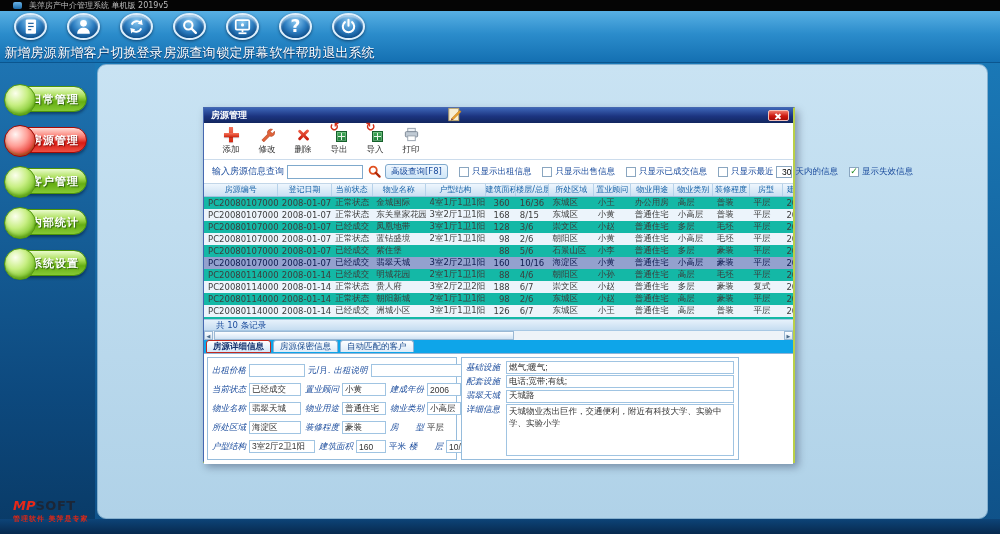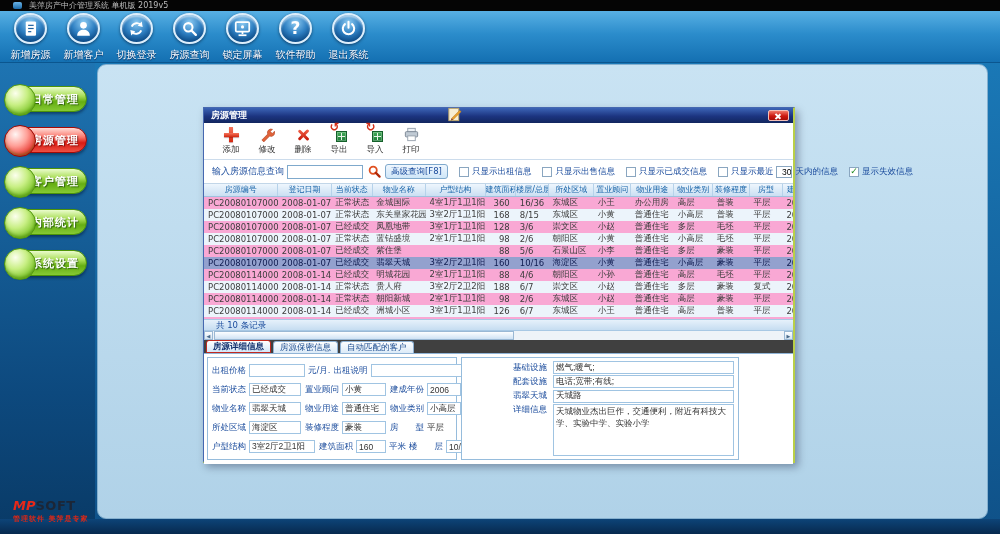--- a/index.html
+++ b/index.html
@@ -18,21 +18,21 @@
 .topband { position:absolute; left:0; top:11px; width:1000px; height:52px;
   background:linear-gradient(180deg,#58b0e4 0%,#2b8ccb 45%,#1470b2 100%);
   border-bottom:1px solid #0b568f; display:flex; padding-left:4px; }
 .topitem { width:53px; display:flex; flex-direction:column; align-items:center; padding-top:2px; cursor:pointer; }
 .cicon { width:33px; height:33px; border-radius:50%;
   background:radial-gradient(circle at 50% 28%,#8dcbf2 0%,#2e7fc2 48%,#0d4c88 78%,#093f70 100%);
   border:2px solid #ddeefb; box-shadow:0 1px 3px rgba(0,10,30,.55), inset 0 2px 2px rgba(255,255,255,.55);
   display:flex; align-items:center; justify-content:center; }
 .cicon svg { display:block; }
 .cicon .qmark { color:#fff; font-size:17px; font-weight:bold; line-height:1; }
-.toplabel { margin-top:4px; font-size:10px; color:#fff; text-shadow:0 1px 1px rgba(0,0,40,.7); white-space:nowrap; }
+.toplabel { margin-top:4px; font-size:13px; color:#fff; text-shadow:0 1px 1px rgba(0,0,40,.7); white-space:nowrap; }
 
 
 .backdrop { position:absolute; left:0; top:63px; width:1000px; height:471px;
   background:linear-gradient(180deg,#1a78b6 0%,#0f5188 100%); }
 .sidebar { position:absolute; left:0; top:63px; width:95px; height:471px;
   background:linear-gradient(180deg,#1e74b2 0%,#0d497e 70%,#093a66 100%); padding-top:23px; }
 .sbtn { position:relative; width:81px; height:26px; border-radius:13px; margin:0 0 15px 6px;
   background:linear-gradient(180deg,#eafccc 0%,#a8dd55 38%,#65ae12 62%,#82c living 100%);
   background:linear-gradient(180deg,#eafccc 0%,#a8dd55 38%,#65ae12 62%,#86ca34 100%);
   border:1px solid #4d9408; box-shadow:0 2px 3px rgba(0,10,30,.45);
@@ -103,21 +103,21 @@
   border:1px solid #7fa9cc; border-radius:3px; color:#1a4b9c; font-size:8.5px;
   padding:0 5px; line-height:13px; cursor:pointer; white-space:nowrap; }
 .cbwrap { display:flex; align-items:center; margin-left:11px; cursor:pointer; white-space:nowrap; }
 .cb { width:10px; height:10px; border:1px solid #8aa6c0; background:#fff; margin-right:3px;
   display:flex; align-items:center; justify-content:center; font-size:9px; color:#1e8a1e; font-weight:bold; line-height:1; }
 .cb.checked::after { content:"✓"; }
 .cblabel { color:#1a4b9c; font-size:8.5px; }
 .fdays { width:16px; height:12px; border:1px solid #8aa6c0; font-size:8.5px; text-align:right; margin:0 3px; padding:0; }
 
 
-.dlg-tablewrap { position:absolute; left:0; top:76px; width:589px; height:135px; overflow:hidden; background:#f9a8d4; }
+.dlg-tablewrap { position:absolute; left:0; top:76px; width:589px; height:135px; overflow:hidden; background:#14b8a6; }
 table.grid { border-collapse:collapse; table-layout:fixed; width:620px; }
 .grid th { height:12px; font-size:8px; font-weight:normal; color:#1763a8; text-align:center;
   background:linear-gradient(180deg,#eef6fd 0%,#cadff2 100%);
   border-right:1px solid #b6d2ea; border-bottom:1px solid #9fc2de; overflow:hidden; white-space:nowrap; cursor:pointer; }
 .grid td { height:11px; font-size:8.5px; color:#3c3c3c; padding:0 0 0 4px;
   overflow:hidden; white-space:nowrap; }
 .grid tbody tr:nth-child(even) { background:#ecf4fb; }
 .grid tbody tr.selected { background:#93a1ce; }
 .grid tbody tr.selected td { color:#0e1a4e; }
 .grid td.c5 { text-align:right; padding:0 6px 0 0; }
@@ -129,42 +129,42 @@
 .dlg-status { position:absolute; left:0; top:211px; width:100%; height:12px;
   background:linear-gradient(180deg,#e6f1fb 0%,#c6ddf1 100%);
   border-top:1px solid #a8c8e4; border-bottom:1px solid #a8c8e4;
   font-size:8.5px; color:#1a4b9c; line-height:11px; padding-left:12px; }
 .dlg-hscroll { position:absolute; left:0; top:223px; width:100%; height:9px; background:#eef3f8; }
 .sb-btn { position:absolute; top:0; width:9px; height:9px; background:linear-gradient(180deg,#fdfeff,#d4e4f2);
   border:1px solid #9ab8d4; font-size:5px; color:#4a6a8a; text-align:center; line-height:8px; cursor:pointer; }
 .sb-left { left:0; } .sb-right { right:0; }
 .sb-thumb { position:absolute; left:10px; top:0; width:300px; height:9px;
   background:linear-gradient(180deg,#fdfeff,#cfe2f4); border:1px solid #9ab8d4; cursor:pointer; }
-.dlg-tabs { position:absolute; left:0; top:232px; width:100%; height:14px; background:#404040;
-  border-bottom:1px solid #90b4d6; display:flex; align-items:center; padding-left:2px; }
+.dlg-tabs { position:absolute; left:0; top:232px; width:100%; height:14px; background:#0ea5e9;
+  border-bottom:1px solid #90b4d6; display:flex; align-items:flex-start; padding-left:2px; }
 .tab { height:12px; background:linear-gradient(180deg,#fdfeff 0%,#dcebf8 100%);
   border:1px solid #8fb2d4; border-bottom:none; border-radius:3px 3px 0 0;
   font-size:8.5px; color:#1a4b8f; padding:0 6px; line-height:11px; margin-right:2px;
   white-space:nowrap; cursor:pointer; }
 .tab.active { border:1px solid #c22a20; height:13px; font-weight:bold; color:#12306e;
   background:linear-gradient(180deg,#ffffff 0%,#d4e7f8 100%); }
 
 
 .dlg-detail { position:absolute; left:0; top:246px; width:100%; height:110px; background:#fff; }
 .panel { position:absolute; top:3px; height:103px; border:1px solid #96bcdc; background:#fff; }
 .panel-left { left:3px; width:250px; padding:3px 4px; display:flex; flex-direction:column; justify-content:space-around; }
 .panel-right { left:257px; width:278px; padding:3px 4px; display:flex; flex-direction:column; justify-content:space-between; }
 .frow { display:flex; align-items:center; font-size:8.5px; white-space:nowrap; }
-.flab { color:#1a4b9c; margin-right:3px; }
+.flab { color:#1a4b9c; margin-right:3px;font-style:italic; }
 .fval { border:1px solid #a0c4e2; height:13px; font-size:8.5px; color:#333; padding:0 2px; background:#fff; }
 .fflat { color:#333; }
 .funit { color:#1a4b9c; margin:0 3px; }
 .fta { border:1px solid #a0c4e2; width:100%; height:52px; font-size:8.5px; color:#333;
   font-family:"DejaVu Sans","Liberation Sans",sans-serif; resize:none; padding:1px 2px; }
-.rrow { display:flex; align-items:center; font-size:8.5px;margin-left:47px; }
+.rrow { display:flex; align-items:center; font-size:8.5px; }
 .rrow .flab { min-width:37px; }
 .rrow .fval { flex:1; }
 .rrow.ta { align-items:flex-start; }
 </style>
 </head>
 <body>
 
 <div class="titlebar">
   <span class="app-ico"></span>
   <span class="t">美萍房产中介管理系统 单机版 2019v5</span>

